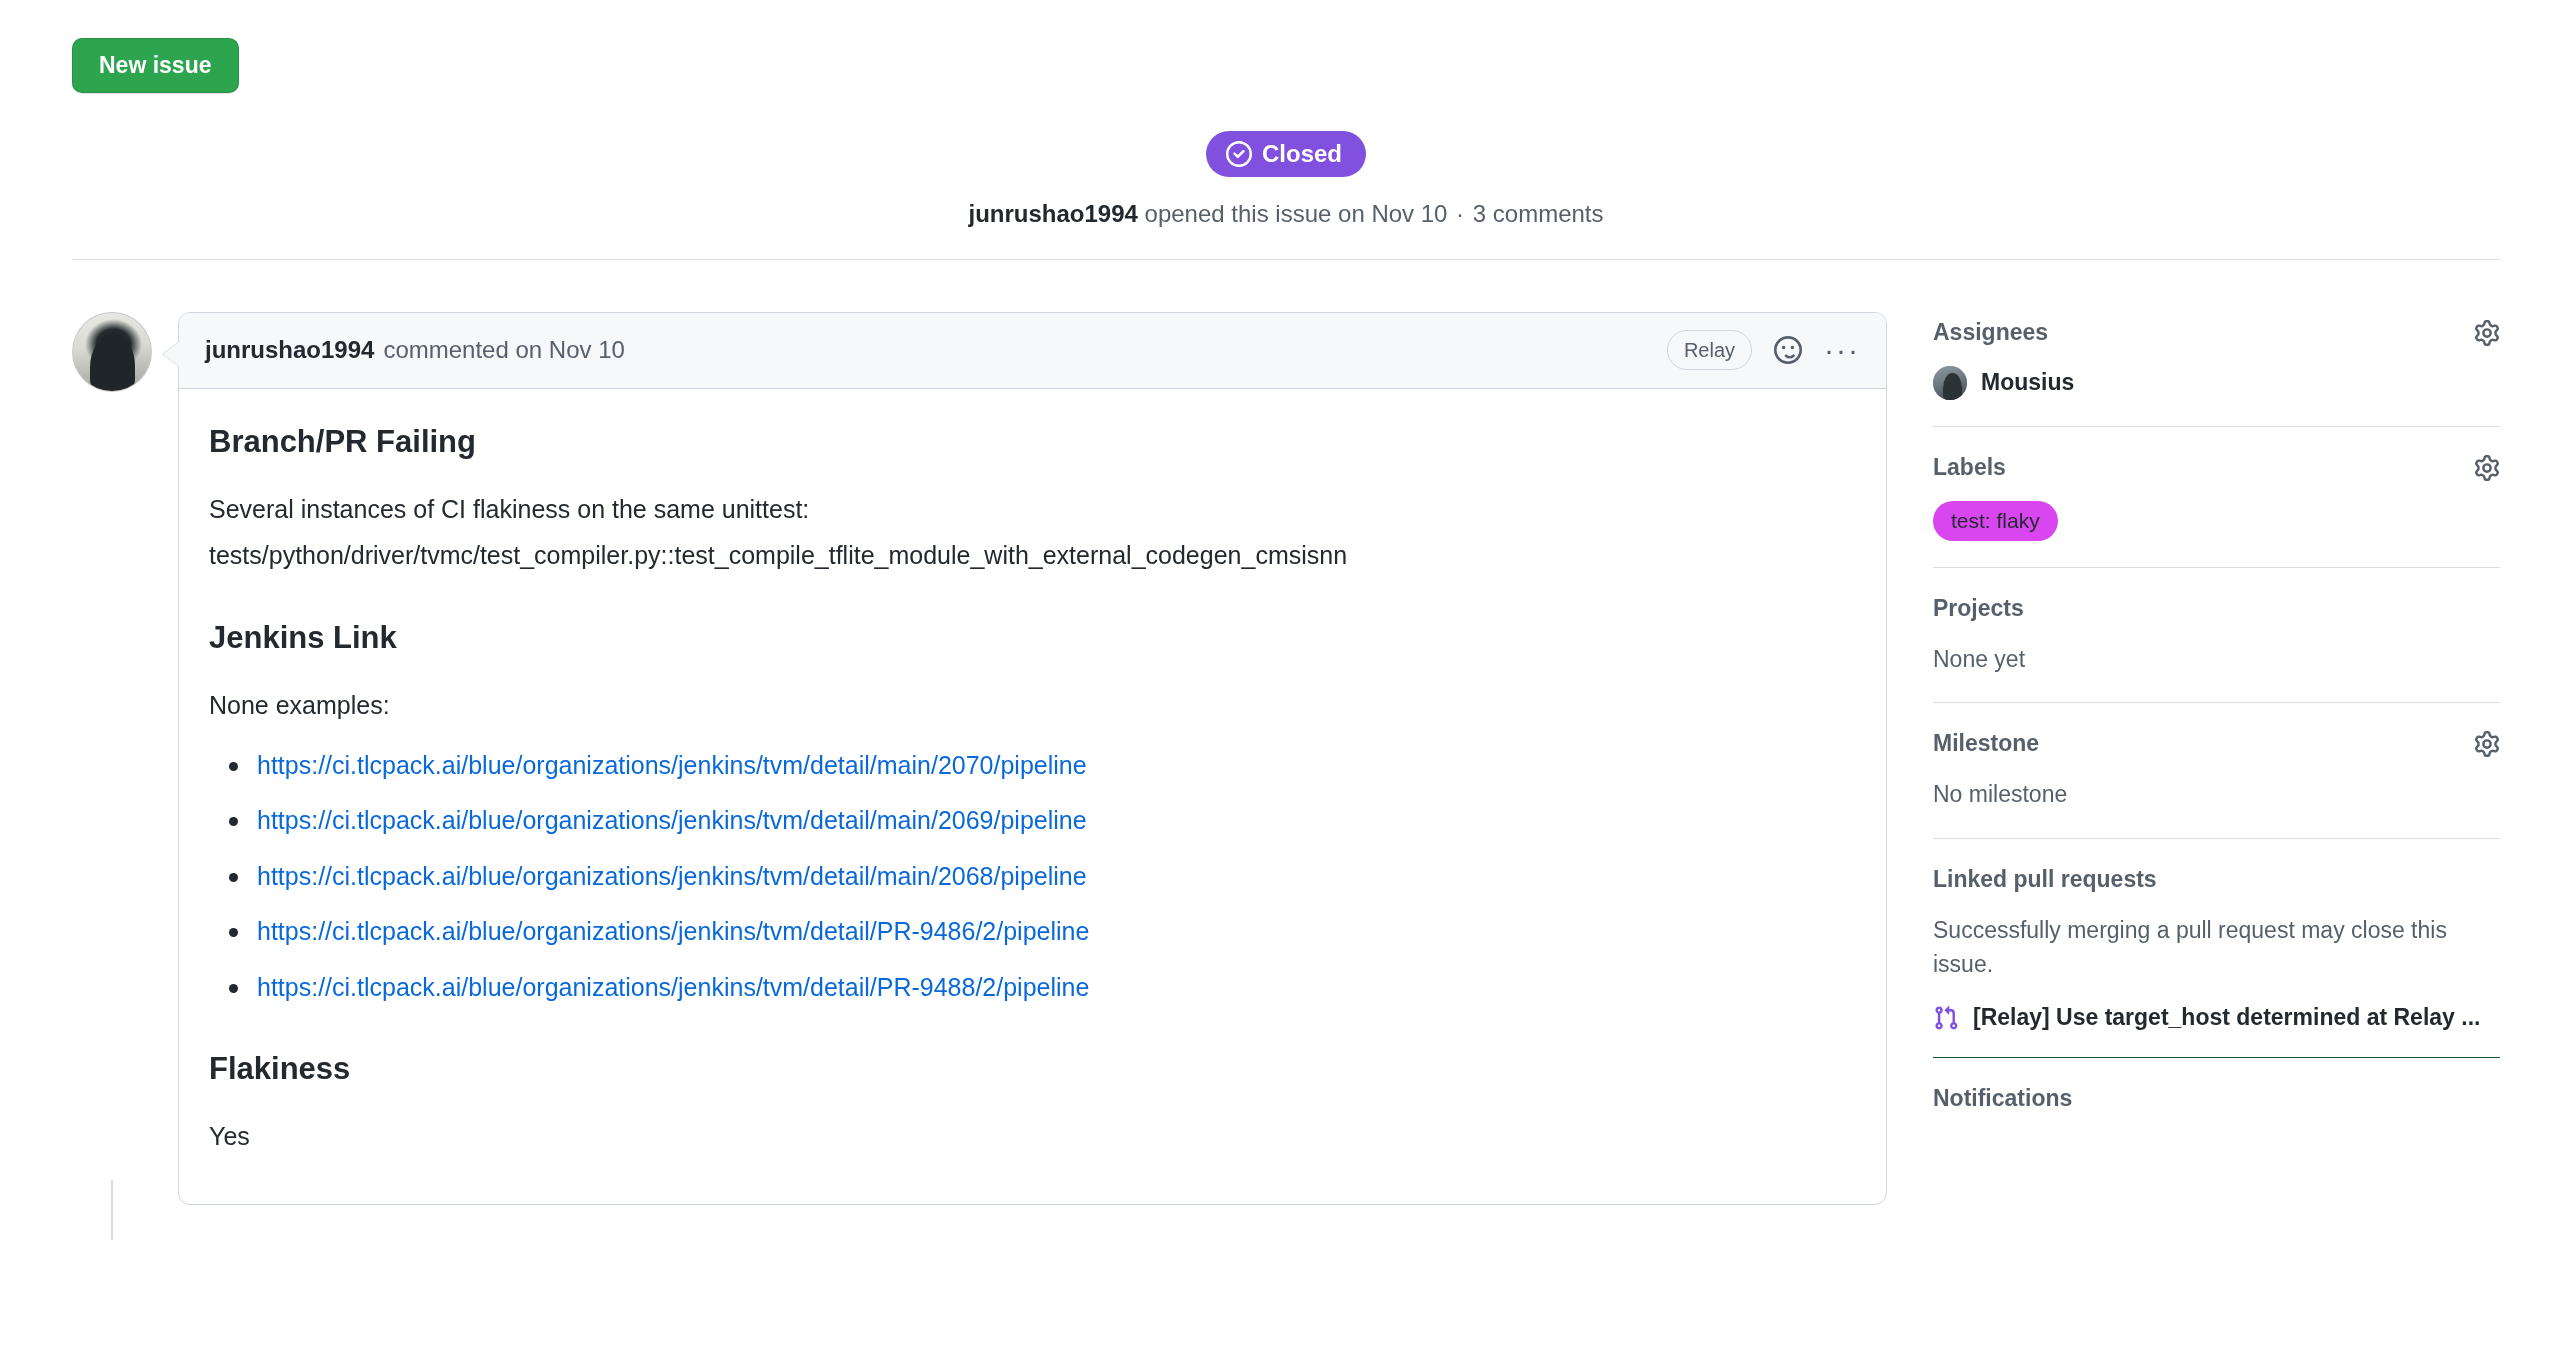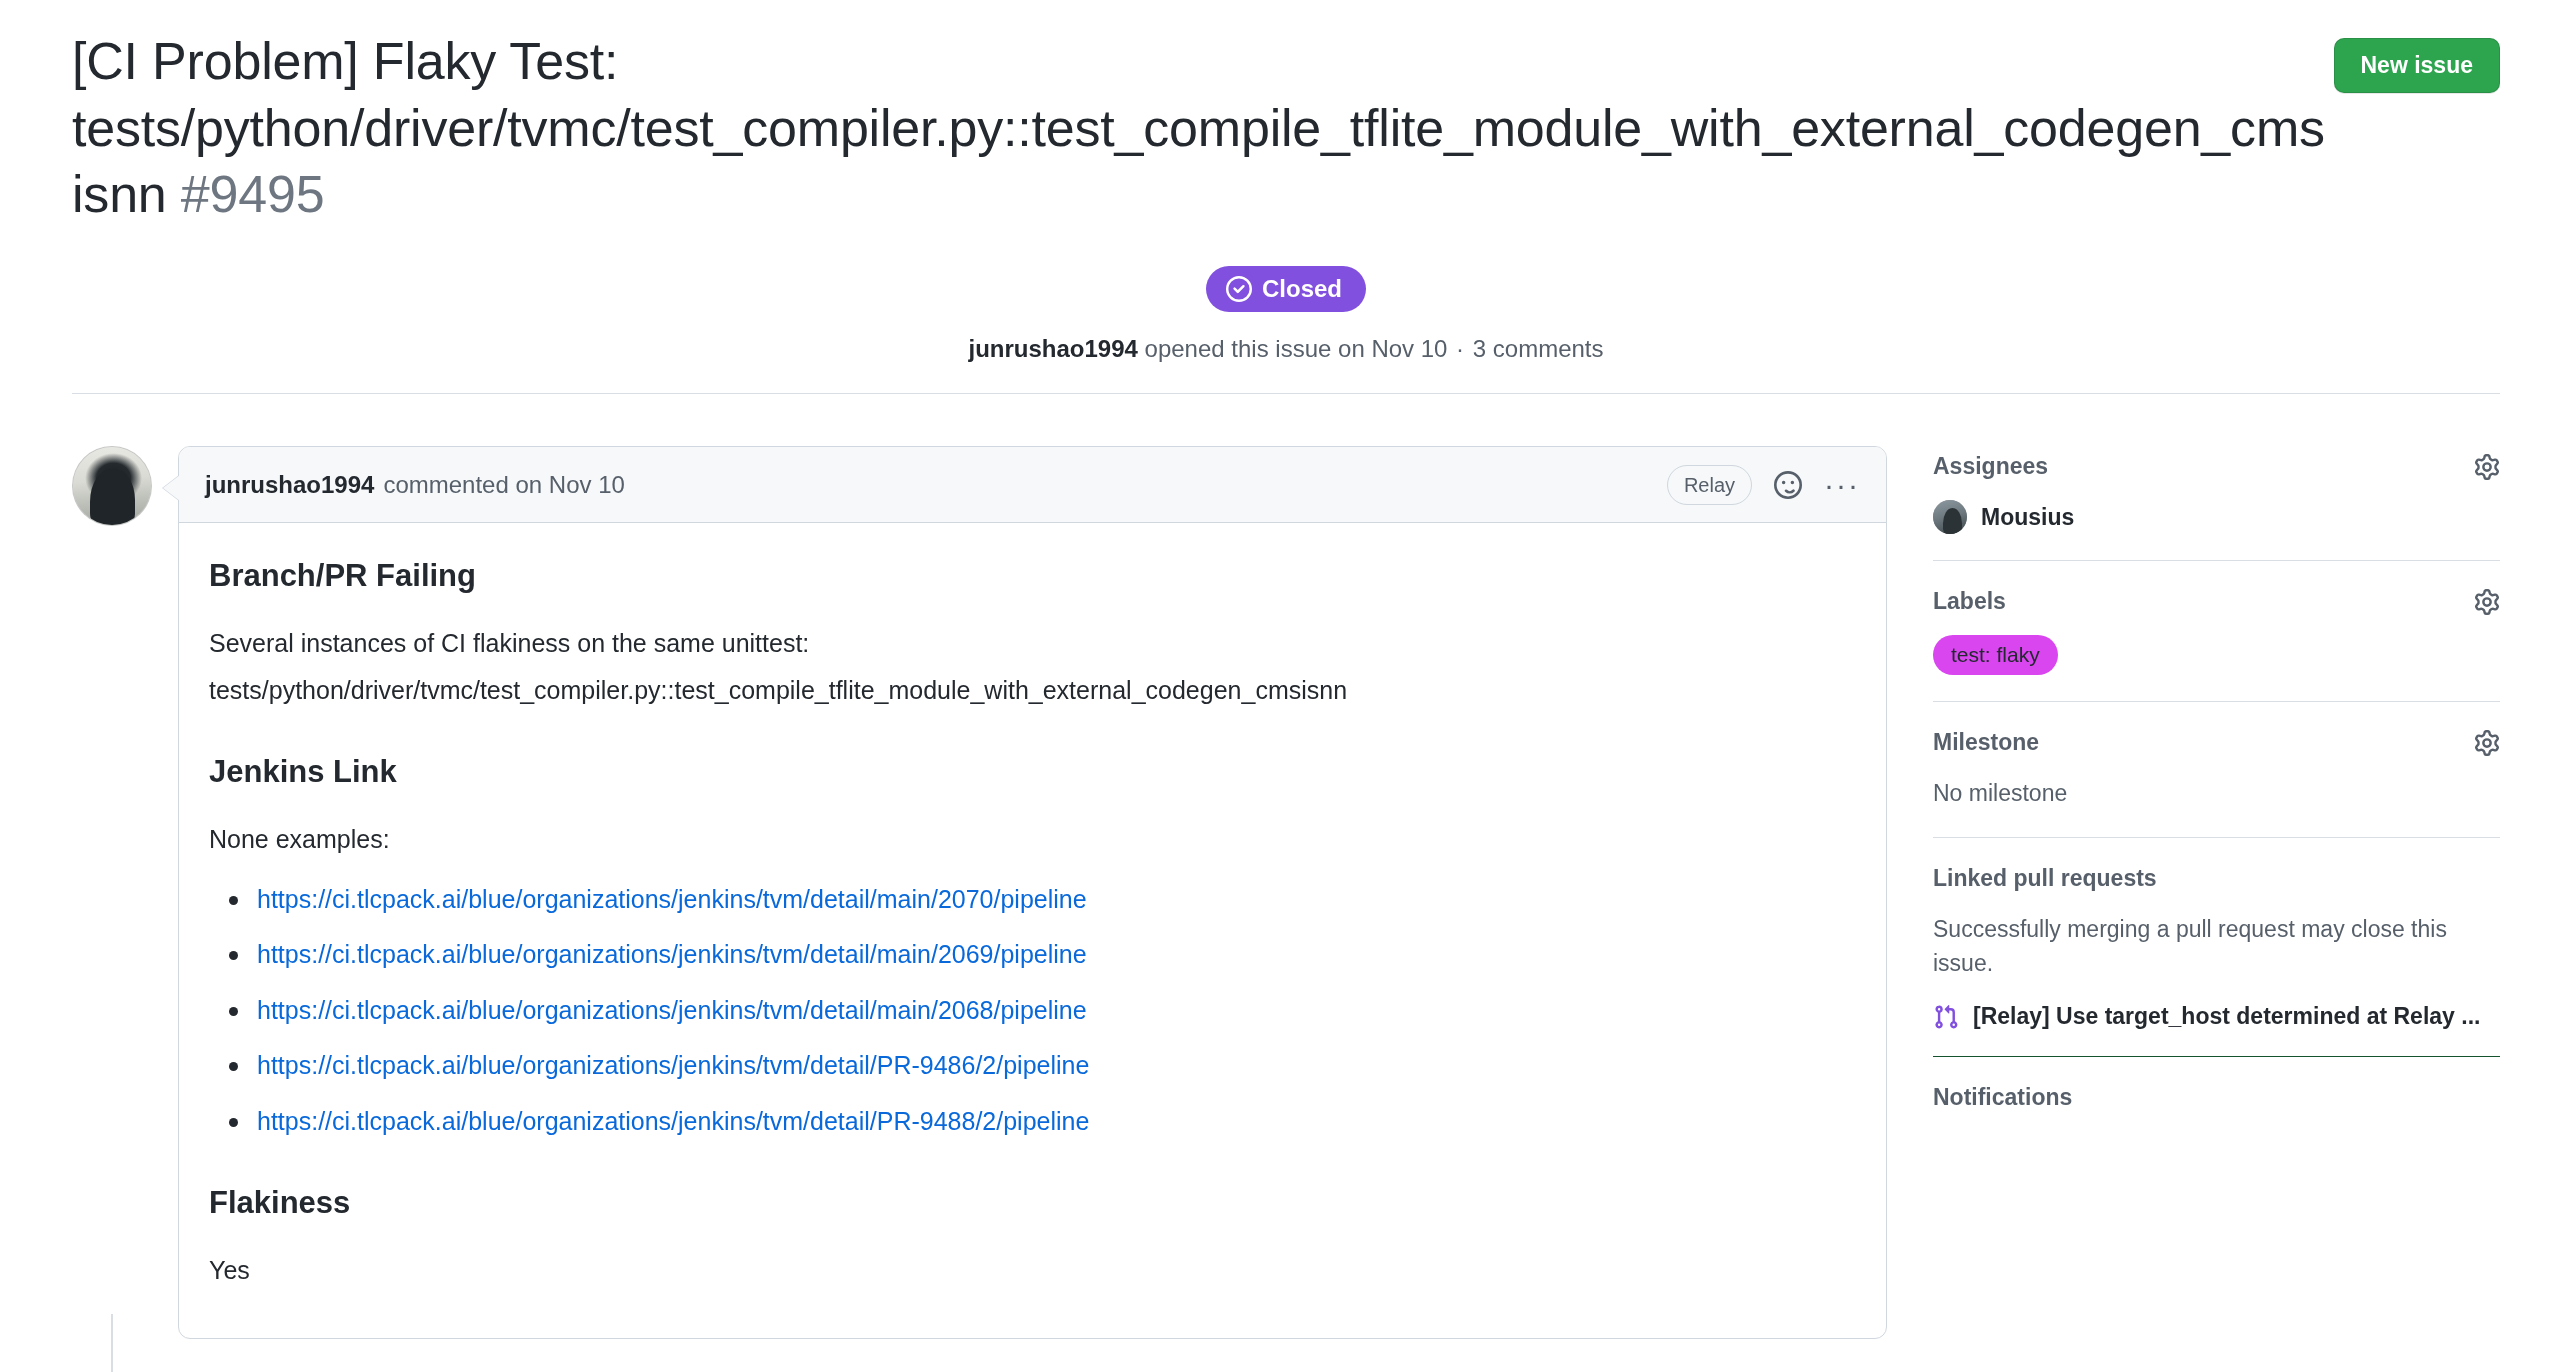--- a/index.html
+++ b/index.html
@@ -336,23 +336,20 @@
 
   .sb-cut { margin-top: 24px; height: 26px; overflow: hidden; }
   .sb-cut .sb-title { font-size: 23px; }
 </style>
 </head>
 <body>
 
 <div class="page">
 
   <div class="issue-header">
-    <div class="title-block">
-      <h1 class="issue-title"><span>[CI Problem] Flaky Test: tests/python/driver/tvmc/test_compiler.py::test_compile_tflite_module_with_external_codegen_cmsisnn</span> <span class="issue-number">#9495</span></h1>
-    </div>
     <button class="new-issue-btn">New issue</button>
   </div>
 
   <div class="meta-row">
     <span class="state-badge">
       <span>
         <svg width="26" height="26" viewBox="0 0 16 16" fill="currentColor" aria-hidden="true">
           <path d="M11.28 6.78a.75.75 0 0 0-1.06-1.06L7.25 8.69 5.78 7.22a.75.75 0 0 0-1.06 1.06l2 2a.75.75 0 0 0 1.06 0l3.5-3.5Z"></path>
           <path d="M16 8A8 8 0 1 1 0 8a8 8 0 0 1 16 0Zm-1.5 0a6.5 6.5 0 1 0-13 0 6.5 6.5 0 0 0 13 0Z"></path>
         </svg>
@@ -430,20 +427,26 @@
           <span class="sb-title">Labels</span>
           <span class="gear">
             <svg width="26" height="26" viewBox="0 0 16 16" fill="currentColor" aria-hidden="true">
               <path d="M8 0a8.2 8.2 0 0 1 .701.031C9.444.095 9.99.645 10.16 1.29l.288 1.107c.018.066.079.158.212.224.231.114.454.243.668.386.123.082.233.09.299.071l1.103-.303c.644-.176 1.392.021 1.82.63.27.385.506.792.704 1.218.315.675.111 1.422-.364 1.891l-.814.806c-.049.048-.098.147-.088.294.016.257.016.515 0 .772-.01.147.039.246.088.294l.814.806c.475.469.679 1.216.364 1.891a7.977 7.977 0 0 1-.704 1.217c-.428.61-1.176.807-1.82.63l-1.103-.302c-.066-.019-.176-.011-.299.071a4.909 4.909 0 0 1-.668.386c-.133.066-.194.158-.212.224l-.288 1.107c-.17.645-.716 1.195-1.459 1.259a8.006 8.006 0 0 1-1.402 0c-.743-.064-1.289-.614-1.459-1.259l-.289-1.107c-.017-.066-.078-.158-.211-.224a4.88 4.88 0 0 1-.668-.386c-.123-.082-.233-.09-.299-.071l-1.103.303c-.644.176-1.392-.021-1.82-.63a8.12 8.12 0 0 1-.704-1.218c-.315-.675-.111-1.422.363-1.891l.815-.806c.05-.048.098-.147.088-.294a6.214 6.214 0 0 1 0-.772c.01-.147-.038-.246-.088-.294l-.815-.806C.635 6.045.431 5.298.746 4.623a7.92 7.92 0 0 1 .704-1.217c.428-.61 1.176-.807 1.82-.63l1.103.302c.066.019.176.011.299-.071.214-.143.437-.272.668-.386.133-.066.194-.158.211-.224l.29-1.107C6.009.645 6.556.095 7.299.03 7.53.01 7.764 0 8 0Zm-.571 1.525c-.036.003-.108.036-.137.146l-.289 1.105c-.147.561-.549.967-.998 1.189-.173.086-.34.183-.5.29-.417.278-.97.423-1.529.27l-1.103-.303c-.109-.03-.175.016-.195.045-.22.312-.412.644-.573.99-.014.031-.021.11.059.19l.815.806c.411.406.562.957.53 1.456a4.709 4.709 0 0 0 0 .582c.032.499-.119 1.05-.53 1.456l-.815.806c-.08.08-.073.159-.059.19.162.346.353.677.573.989.02.03.085.076.195.046l1.102-.303c.56-.153 1.113-.008 1.53.27.161.107.328.204.501.29.447.222.85.629.997 1.189l.289 1.105c.029.109.101.143.137.146a6.6 6.6 0 0 0 1.142 0c.036-.003.108-.037.137-.146l.289-1.105c.147-.561.549-.967.998-1.189.173-.086.34-.183.5-.29.417-.278.97-.423 1.529-.27l1.103.303c.109.029.175-.016.195-.045.22-.313.411-.644.573-.99.014-.031.021-.11-.059-.19l-.815-.806c-.411-.406-.562-.957-.53-1.456a4.709 4.709 0 0 0 0-.582c-.032-.499.119-1.05.53-1.456l.815-.806c.08-.08.073-.159.059-.19a6.464 6.464 0 0 0-.573-.989c-.02-.03-.085-.076-.195-.046l-1.102.303c-.56.153-1.113.008-1.53-.27a4.44 4.44 0 0 0-.501-.29c-.447-.222-.85-.629-.997-1.189l-.289-1.105c-.029-.11-.101-.143-.137-.146a6.6 6.6 0 0 0-1.142 0ZM11 8a3 3 0 1 1-6 0 3 3 0 0 1 6 0ZM9.5 8a1.5 1.5 0 1 0-3.001.001A1.5 1.5 0 0 0 9.5 8Z"></path>
             </svg>
           </span>
         </div>
         <span class="label-chip">test: flaky</span>
       </div>
 
+      <div class="sb-section">
+        <div class="sb-head">
+          <span class="sb-title">Projects</span>
+        </div>
+        <div class="sb-body">None yet</div>
+      </div>
 
       <div class="sb-section">
         <div class="sb-head">
           <span class="sb-title">Milestone</span>
           <span class="gear">
             <svg width="26" height="26" viewBox="0 0 16 16" fill="currentColor" aria-hidden="true">
               <path d="M8 0a8.2 8.2 0 0 1 .701.031C9.444.095 9.99.645 10.16 1.29l.288 1.107c.018.066.079.158.212.224.231.114.454.243.668.386.123.082.233.09.299.071l1.103-.303c.644-.176 1.392.021 1.82.63.27.385.506.792.704 1.218.315.675.111 1.422-.364 1.891l-.814.806c-.049.048-.098.147-.088.294.016.257.016.515 0 .772-.01.147.039.246.088.294l.814.806c.475.469.679 1.216.364 1.891a7.977 7.977 0 0 1-.704 1.217c-.428.61-1.176.807-1.82.63l-1.103-.302c-.066-.019-.176-.011-.299.071a4.909 4.909 0 0 1-.668.386c-.133.066-.194.158-.212.224l-.288 1.107c-.17.645-.716 1.195-1.459 1.259a8.006 8.006 0 0 1-1.402 0c-.743-.064-1.289-.614-1.459-1.259l-.289-1.107c-.017-.066-.078-.158-.211-.224a4.88 4.88 0 0 1-.668-.386c-.123-.082-.233-.09-.299-.071l-1.103.303c-.644.176-1.392-.021-1.82-.63a8.12 8.12 0 0 1-.704-1.218c-.315-.675-.111-1.422.363-1.891l.815-.806c.05-.048.098-.147.088-.294a6.214 6.214 0 0 1 0-.772c.01-.147-.038-.246-.088-.294l-.815-.806C.635 6.045.431 5.298.746 4.623a7.92 7.92 0 0 1 .704-1.217c.428-.61 1.176-.807 1.82-.63l1.103.302c.066.019.176.011.299-.071.214-.143.437-.272.668-.386.133-.066.194-.158.211-.224l.29-1.107C6.009.645 6.556.095 7.299.03 7.53.01 7.764 0 8 0Zm-.571 1.525c-.036.003-.108.036-.137.146l-.289 1.105c-.147.561-.549.967-.998 1.189-.173.086-.34.183-.5.29-.417.278-.97.423-1.529.27l-1.103-.303c-.109-.03-.175.016-.195.045-.22.312-.412.644-.573.99-.014.031-.021.11.059.19l.815.806c.411.406.562.957.53 1.456a4.709 4.709 0 0 0 0 .582c.032.499-.119 1.05-.53 1.456l-.815.806c-.08.08-.073.159-.059.19.162.346.353.677.573.989.02.03.085.076.195.046l1.102-.303c.56-.153 1.113-.008 1.53.27.161.107.328.204.501.29.447.222.85.629.997 1.189l.289 1.105c.029.109.101.143.137.146a6.6 6.6 0 0 0 1.142 0c.036-.003.108-.037.137-.146l.289-1.105c.147-.561.549-.967.998-1.189.173-.086.34-.183.5-.29.417-.278.97-.423 1.529-.27l1.103.303c.109.029.175-.016.195-.045.22-.313.411-.644.573-.99.014-.031.021-.11-.059-.19l-.815-.806c-.411-.406-.562-.957-.53-1.456a4.709 4.709 0 0 0 0-.582c-.032-.499.119-1.05.53-1.456l.815-.806c.08-.08.073-.159.059-.19a6.464 6.464 0 0 0-.573-.989c-.02-.03-.085-.076-.195-.046l-1.102.303c-.56.153-1.113.008-1.53-.27a4.44 4.44 0 0 0-.501-.29c-.447-.222-.85-.629-.997-1.189l-.289-1.105c-.029-.11-.101-.143-.137-.146a6.6 6.6 0 0 0-1.142 0ZM11 8a3 3 0 1 1-6 0 3 3 0 0 1 6 0ZM9.5 8a1.5 1.5 0 1 0-3.001.001A1.5 1.5 0 0 0 9.5 8Z"></path>
             </svg>
           </span>
         </div>

